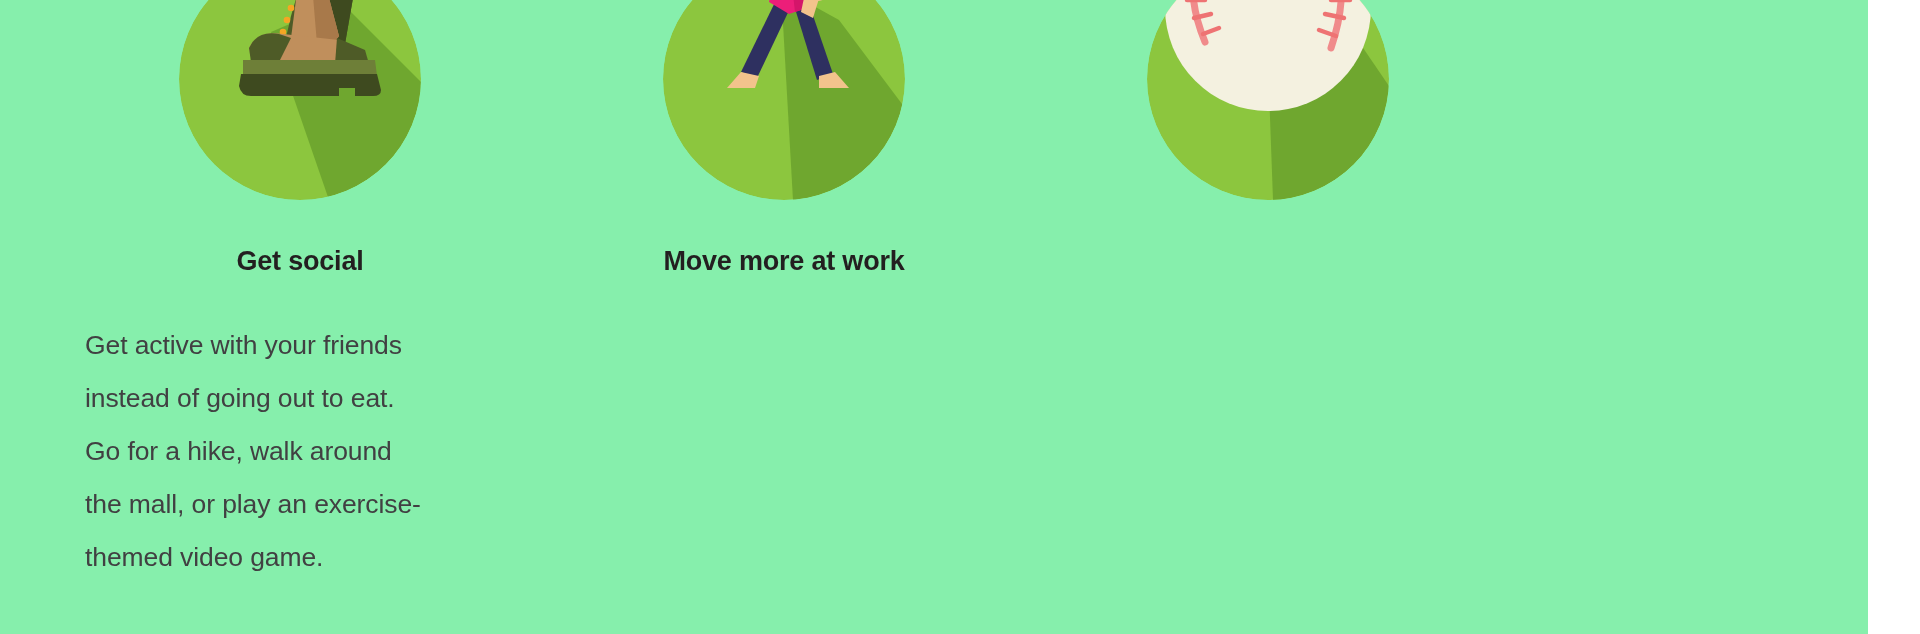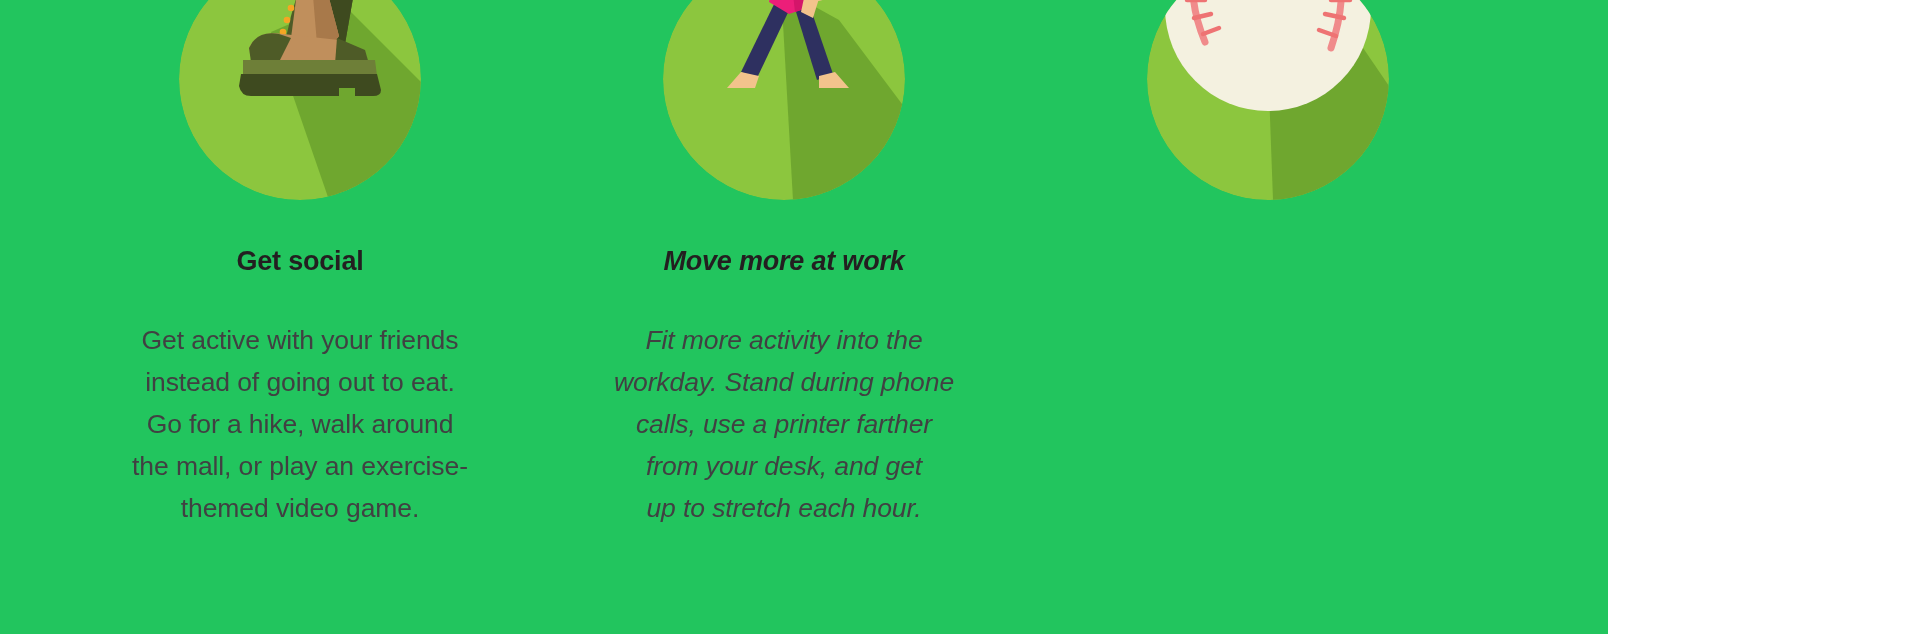--- a/index.html
+++ b/index.html
@@ -9,23 +9,23 @@
   body {
     width: 1920px;
     height: 634px;
     background: #ffffff;
     font-family: "Liberation Sans", sans-serif;
     overflow: hidden;
   }
 
   #infographic {
     position: relative;
-    width: 1608px;
-    height: 634px;
-    background: #22c55e;
+    width: 1868px;
+    height: 634px;
+    background: #86efac;
   }
 
   .tips-row {
     position: absolute;
     left: 0;
     top: 0;
     width: 1920px;
     height: 634px;
     display: flex;
     flex-direction: row;
@@ -36,21 +36,21 @@
   .tip-col {
     position: relative;
     width: 484px;
     height: 634px;
     box-sizing: border-box;
     display: flex;
     flex-direction: column;
     align-items: center;
   }
   .tip-col.col-1 { margin-left: 58px; }
-  .tip-col.col-2 { margin-left: 0px; font-style: italic; }
+  .tip-col.col-2 { margin-left: 0px; }
   .tip-col.col-3 { margin-left: 0px; }
 
   
   .icon-badge {
     position: relative;
     width: 242px;
     height: 242px;
     margin-top: -42px;
     border-radius: 50%;
     overflow: hidden;
@@ -85,22 +85,21 @@
     text-align: center;
     line-height: 1;
     white-space: nowrap;
   }
   .tip-body {
     margin-top: 44px;
     width: 430px;
     font-size: 26.5px;
     font-weight: normal;
     color: #414042;
-    text-align: center;
-    line-height: 42px;
+    line-height: 53px;
     letter-spacing: -0.1px;
     white-space: pre-line;
   }
 </style>
 </head>
 <body>
 
 <div id="infographic">
   <div class="tips-row">
 
@@ -178,25 +177,20 @@
 
             <circle cx="154" cy="28" r="15" fill="#F2C38C"></circle>
 
             <path d="M141 20 Q150 8 164 14 Q174 20 170 34 L162 34 Q160 22 148 24 Z" fill="#3A2318"></path>
           </svg>
         </div>
       </div>
 
       <div class="tip-title">Move more at work</div>
 
-      <div class="tip-body">Fit more activity into the
-workday. Stand during phone
-calls, use a printer farther
-from your desk, and get
-up to stretch each hour.</div>
     </div>
 
     <div class="tip-col col-3">
 
       <div class="icon-badge">
         <div class="badge-bg"></div>
         <div class="badge-shadow">
           <svg viewBox="0 0 242 242" preserveAspectRatio="none" aria-hidden="true">
             <polygon points="118,22 182,40 242,128 242,242 126,242" fill="#6FA72F"></polygon>
           </svg>

